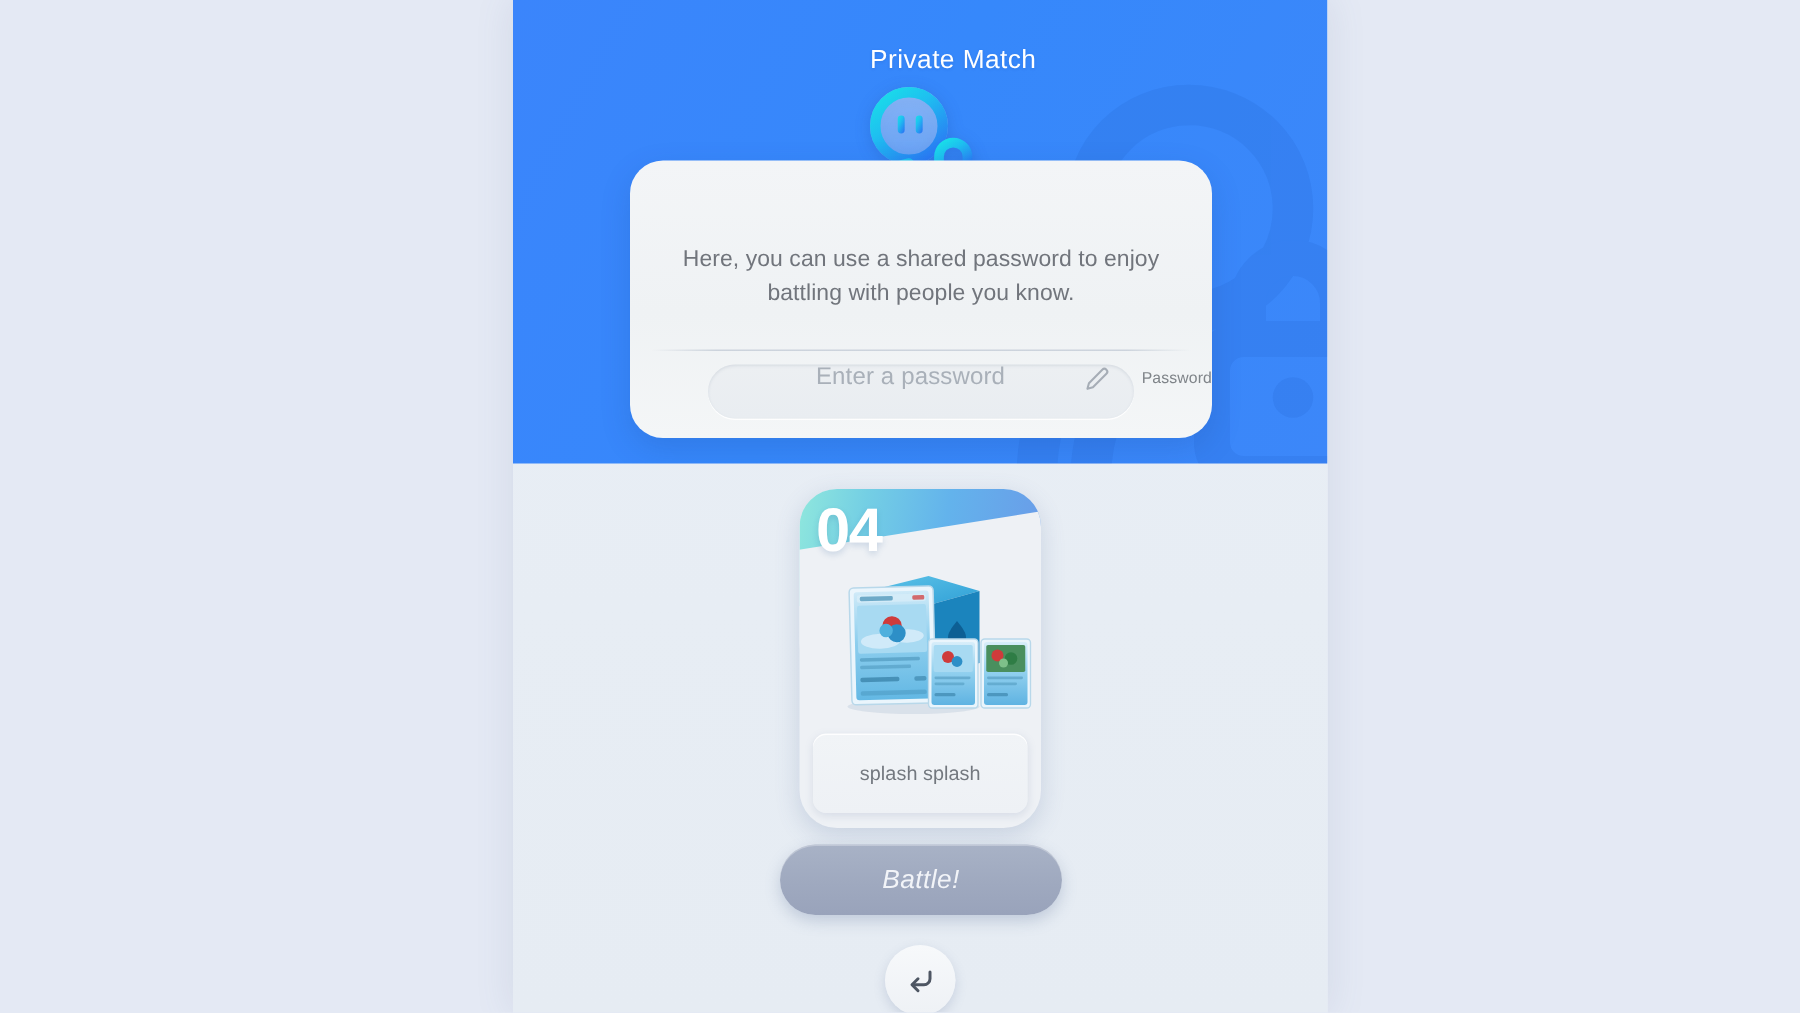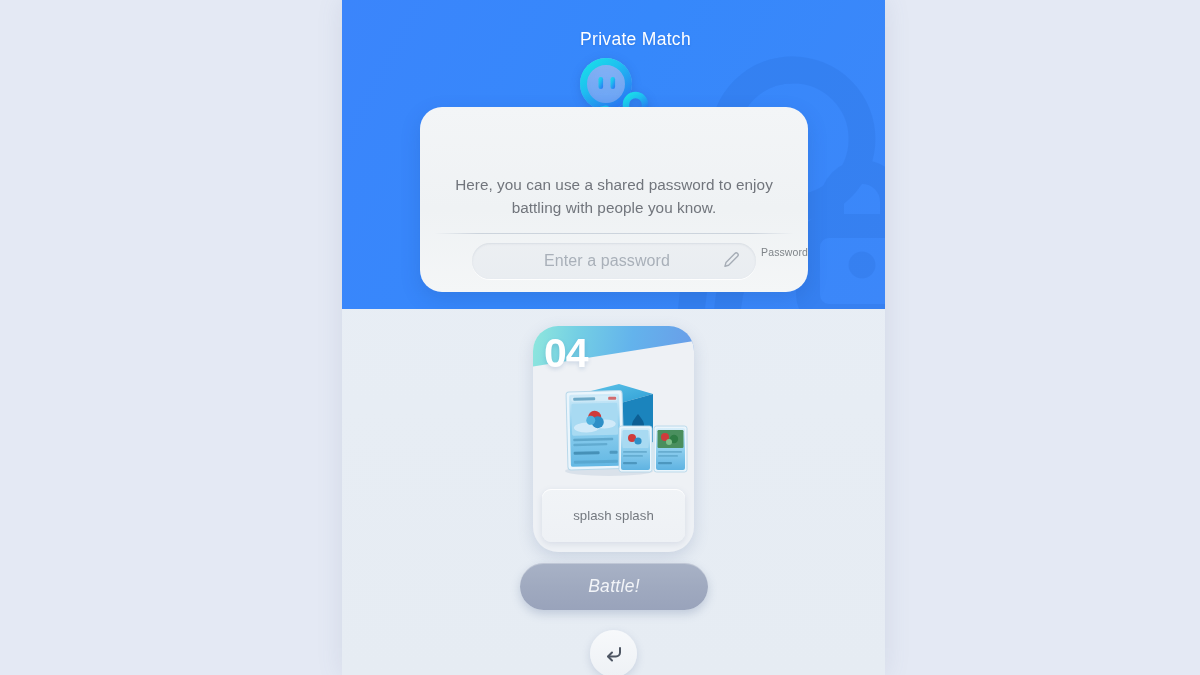--- a/index.html
+++ b/index.html
@@ -89,21 +89,20 @@
   #info-desc {
     position: absolute;
     left: 26px;
     top: 54px;
     width: 336px;
     text-align: center;
     color: #71757c;
     font-size: 15.3px;
     line-height: 23px;
     letter-spacing: 0.05px;
-    margin-top: 12px;
   }
 
   #password-label {
     position: absolute;
     left: 0;
     top: 108px;
     width: 100%;
     text-align: right;
     color: #7f8489;
     font-size: 10.5px;
@@ -124,21 +123,21 @@
     position: absolute;
     left: 52px;
     top: 136px;
     width: 284px;
     height: 36px;
     border-radius: 18px;
     background: linear-gradient(180deg, #eceff2 0%, #e9edf1 100%);
     box-shadow: inset 0 1px 2px rgba(140,155,175,0.22),
                 0 1px 0 rgba(255,255,255,0.85);
     display: flex;
-    align-items: center;
+    align-items: flex-start;
     cursor: text;
   }
 
   #password-placeholder {
     flex: 1;
     text-align: center;
     color: #a9b0b9;
     font-size: 16px;
     padding-left: 22px;
     letter-spacing: 0.1px;

